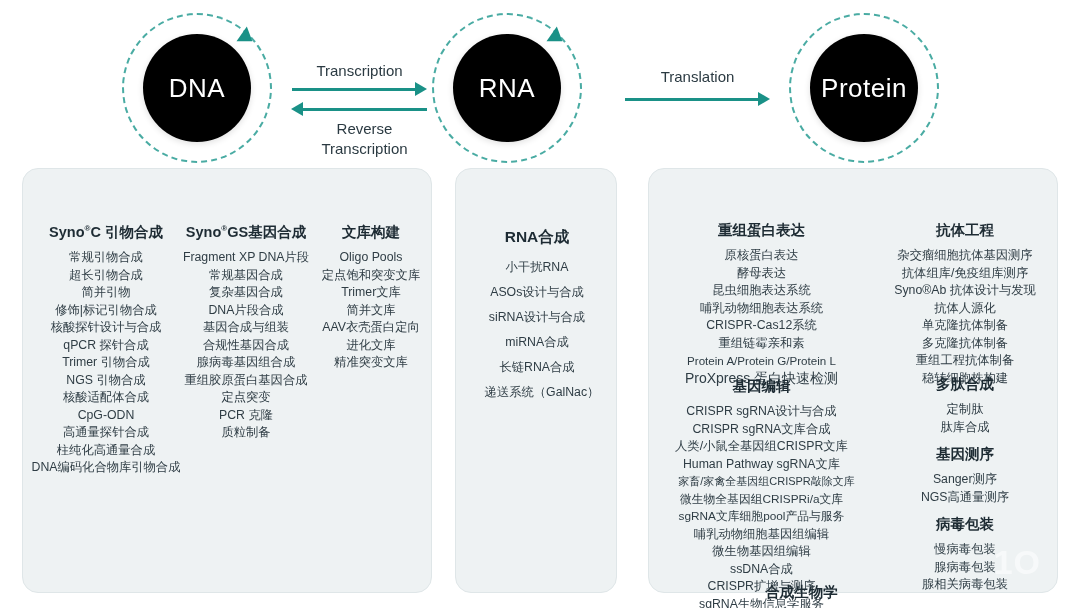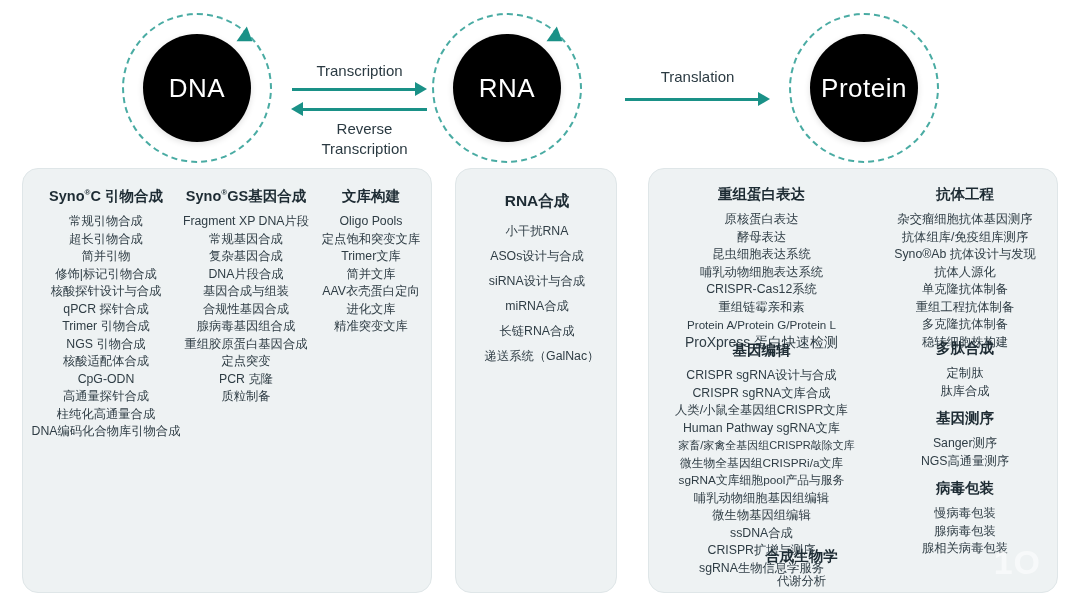--- a/index.html
+++ b/index.html
@@ -96,20 +96,21 @@
   }
   .panel-inner {
     position: relative;
     width: 100%;
     height: 100%;
   }
   .col {
     position: absolute;
     text-align: center;
     color: #2d3b42;
+    margin-top: 36px;
   }
   .col-title {
     font-size: 14.5px;
     font-weight: bold;
     color: #1d2b33;
     margin-bottom: 7px;
     white-space: nowrap;
   }
   .col-title.big {
     font-size: 15.5px;
@@ -269,22 +270,22 @@
         <div class="col-item">代谢分析</div>
       </div>
 
       <div class="col" style="left:222px; top:16px; width:188px;">
         <div class="col-title">抗体工程</div>
         <div class="col-item">杂交瘤细胞抗体基因测序</div>
         <div class="col-item">抗体组库/免疫组库测序</div>
         <div class="col-item">Syno®Ab 抗体设计与发现</div>
         <div class="col-item">抗体人源化</div>
         <div class="col-item">单克隆抗体制备</div>
+        <div class="col-item">多克隆抗体制备</div>
         <div class="col-item">重组工程抗体制备</div>
-        <div class="col-item">多克隆抗体制备</div>
         <div class="col-item">稳转细胞株构建</div>
       </div>
 
       <div class="col" style="left:222px; top:170px; width:188px;">
         <div class="col-title">多肽合成</div>
         <div class="col-item">定制肽</div>
         <div class="col-item">肽库合成</div>
       </div>
 
       <div class="col" style="left:222px; top:240px; width:188px;">

